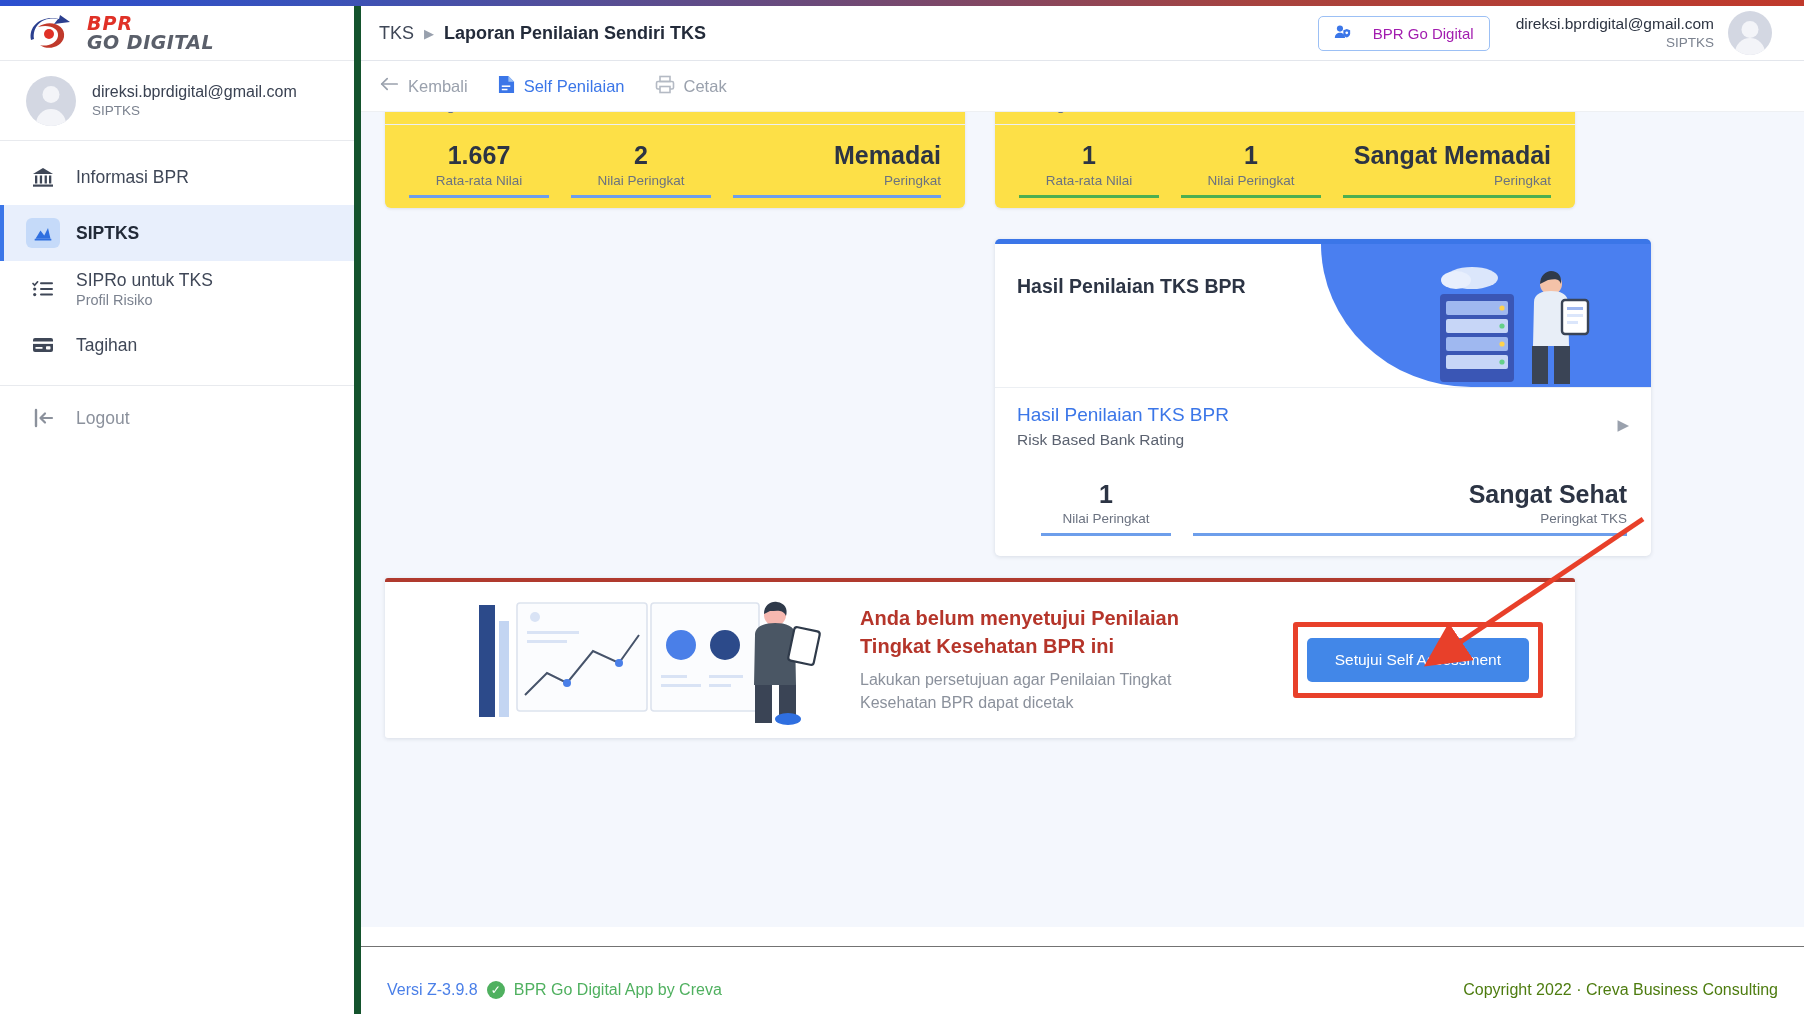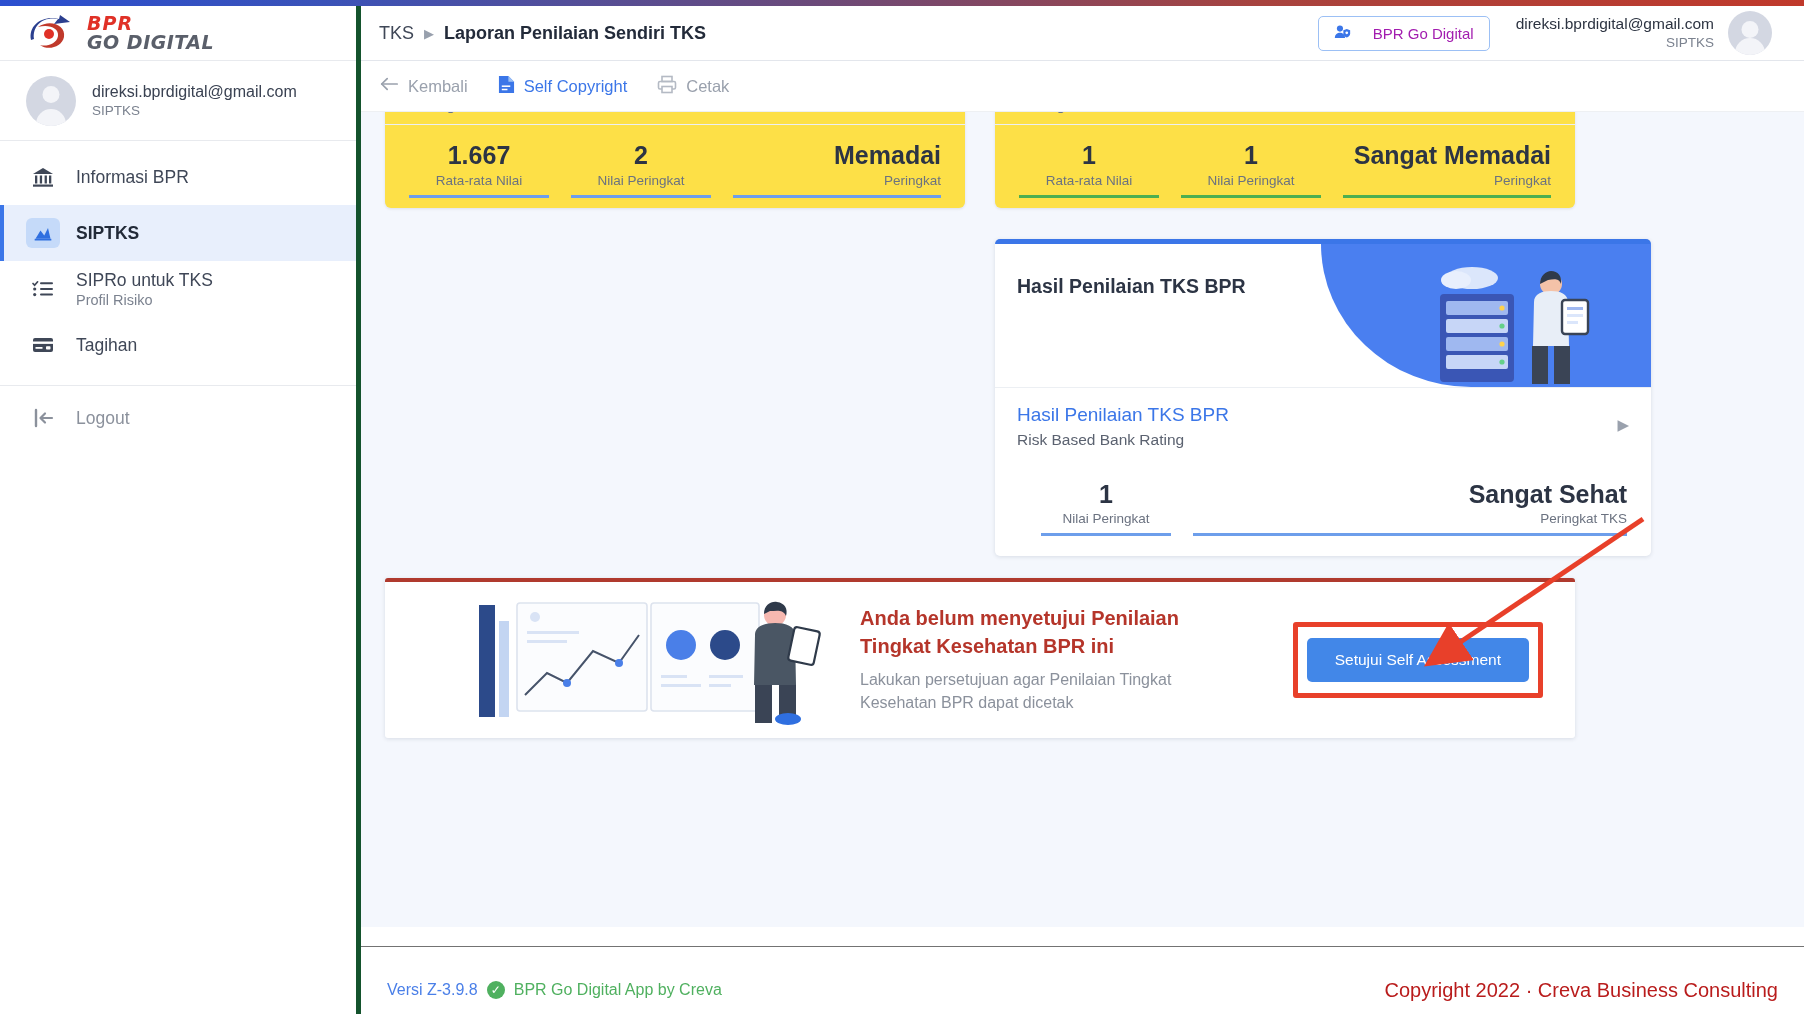--- a/index.html
+++ b/index.html
@@ -12,21 +12,21 @@
 
   
   .top-accent {
     position: absolute; top: 0; left: 0; width: 1804px; height: 6px;
     background: linear-gradient(90deg, #2b4fd0 0%, #3a52b8 18%, #6b4a7a 45%, #a8433e 70%, #c0392b 100%);
   }
 
   
   .sidebar {
     position: absolute; top: 6px; left: 0; width: 361px; height: 1008px;
-    background: #ffffff; border-right: 5px solid #14532d;
+    background: #ffffff; border-right: 7px solid #14532d;
   }
   .logo-area {
     height: 55px; border-bottom: 1px solid #e8eaee;
     display: flex; align-items: center; padding-left: 26px;
   }
   .logo-mark { width: 52px; height: 40px; position: relative; margin-right: 9px; }
   .logo-text { line-height: 1.02; }
   .logo-bpr {
     font-size: 19px; font-weight: bold; color: #e03127;
     letter-spacing: 1px; font-style: italic; font-family: "DejaVu Sans", sans-serif;
@@ -212,21 +212,21 @@
     display: flex; align-items: center; padding: 0 26px; margin-top: 19px;
   }
   .footer-left { display: flex; align-items: center; gap: 9px; }
   .f-versi { font-size: 16px; color: #4a7fe8; }
   .f-app { font-size: 16px; color: #4fb05f; }
   .check-badge {
     width: 18px; height: 18px; border-radius: 50%; background: #4fb05f;
     color: #fff; font-size: 12px; display: flex; align-items: center;
     justify-content: center; line-height: 1;
   }
-  .footer-right { margin-left: auto; font-size: 20px; color: #b91c1c; }
+  .footer-right { margin-left: auto; font-size: 16px; color: #4d7c0f; }
 </style>
 </head>
 <body>
 
 <div class="top-accent"></div>
 
 <aside class="sidebar">
 
   <div class="logo-area">
     <div class="logo-mark">
@@ -371,21 +371,21 @@
 
   <div class="tb-item active">
     <span>
       <svg width="17" height="19" viewBox="0 0 18 20">
         <path d="M1 1 H11 L17 7 V19 H1 Z" fill="#3b76e8"></path>
         <path d="M11 1 L17 7 H11 Z" fill="#9cc0f5"></path>
         <rect x="4" y="11" width="9" height="1.6" fill="#fff"></rect>
         <rect x="4" y="14.5" width="6" height="1.6" fill="#fff"></rect>
       </svg>
     </span>
-    <span>Self Copyright</span>
+    <span>Self Penilaian</span>
   </div>
 
   <div class="tb-item">
     <span>
       <svg width="20" height="19" viewBox="0 0 20 19">
         <rect x="5" y="1.5" width="10" height="5" fill="none" stroke="#b4bac4" stroke-width="1.6"></rect>
         <rect x="1.5" y="6.5" width="17" height="7.5" rx="1.5" fill="none" stroke="#b4bac4" stroke-width="1.6"></rect>
         <rect x="5" y="11.5" width="10" height="6" fill="#fff" stroke="#b4bac4" stroke-width="1.6"></rect>
       </svg>
     </span>

